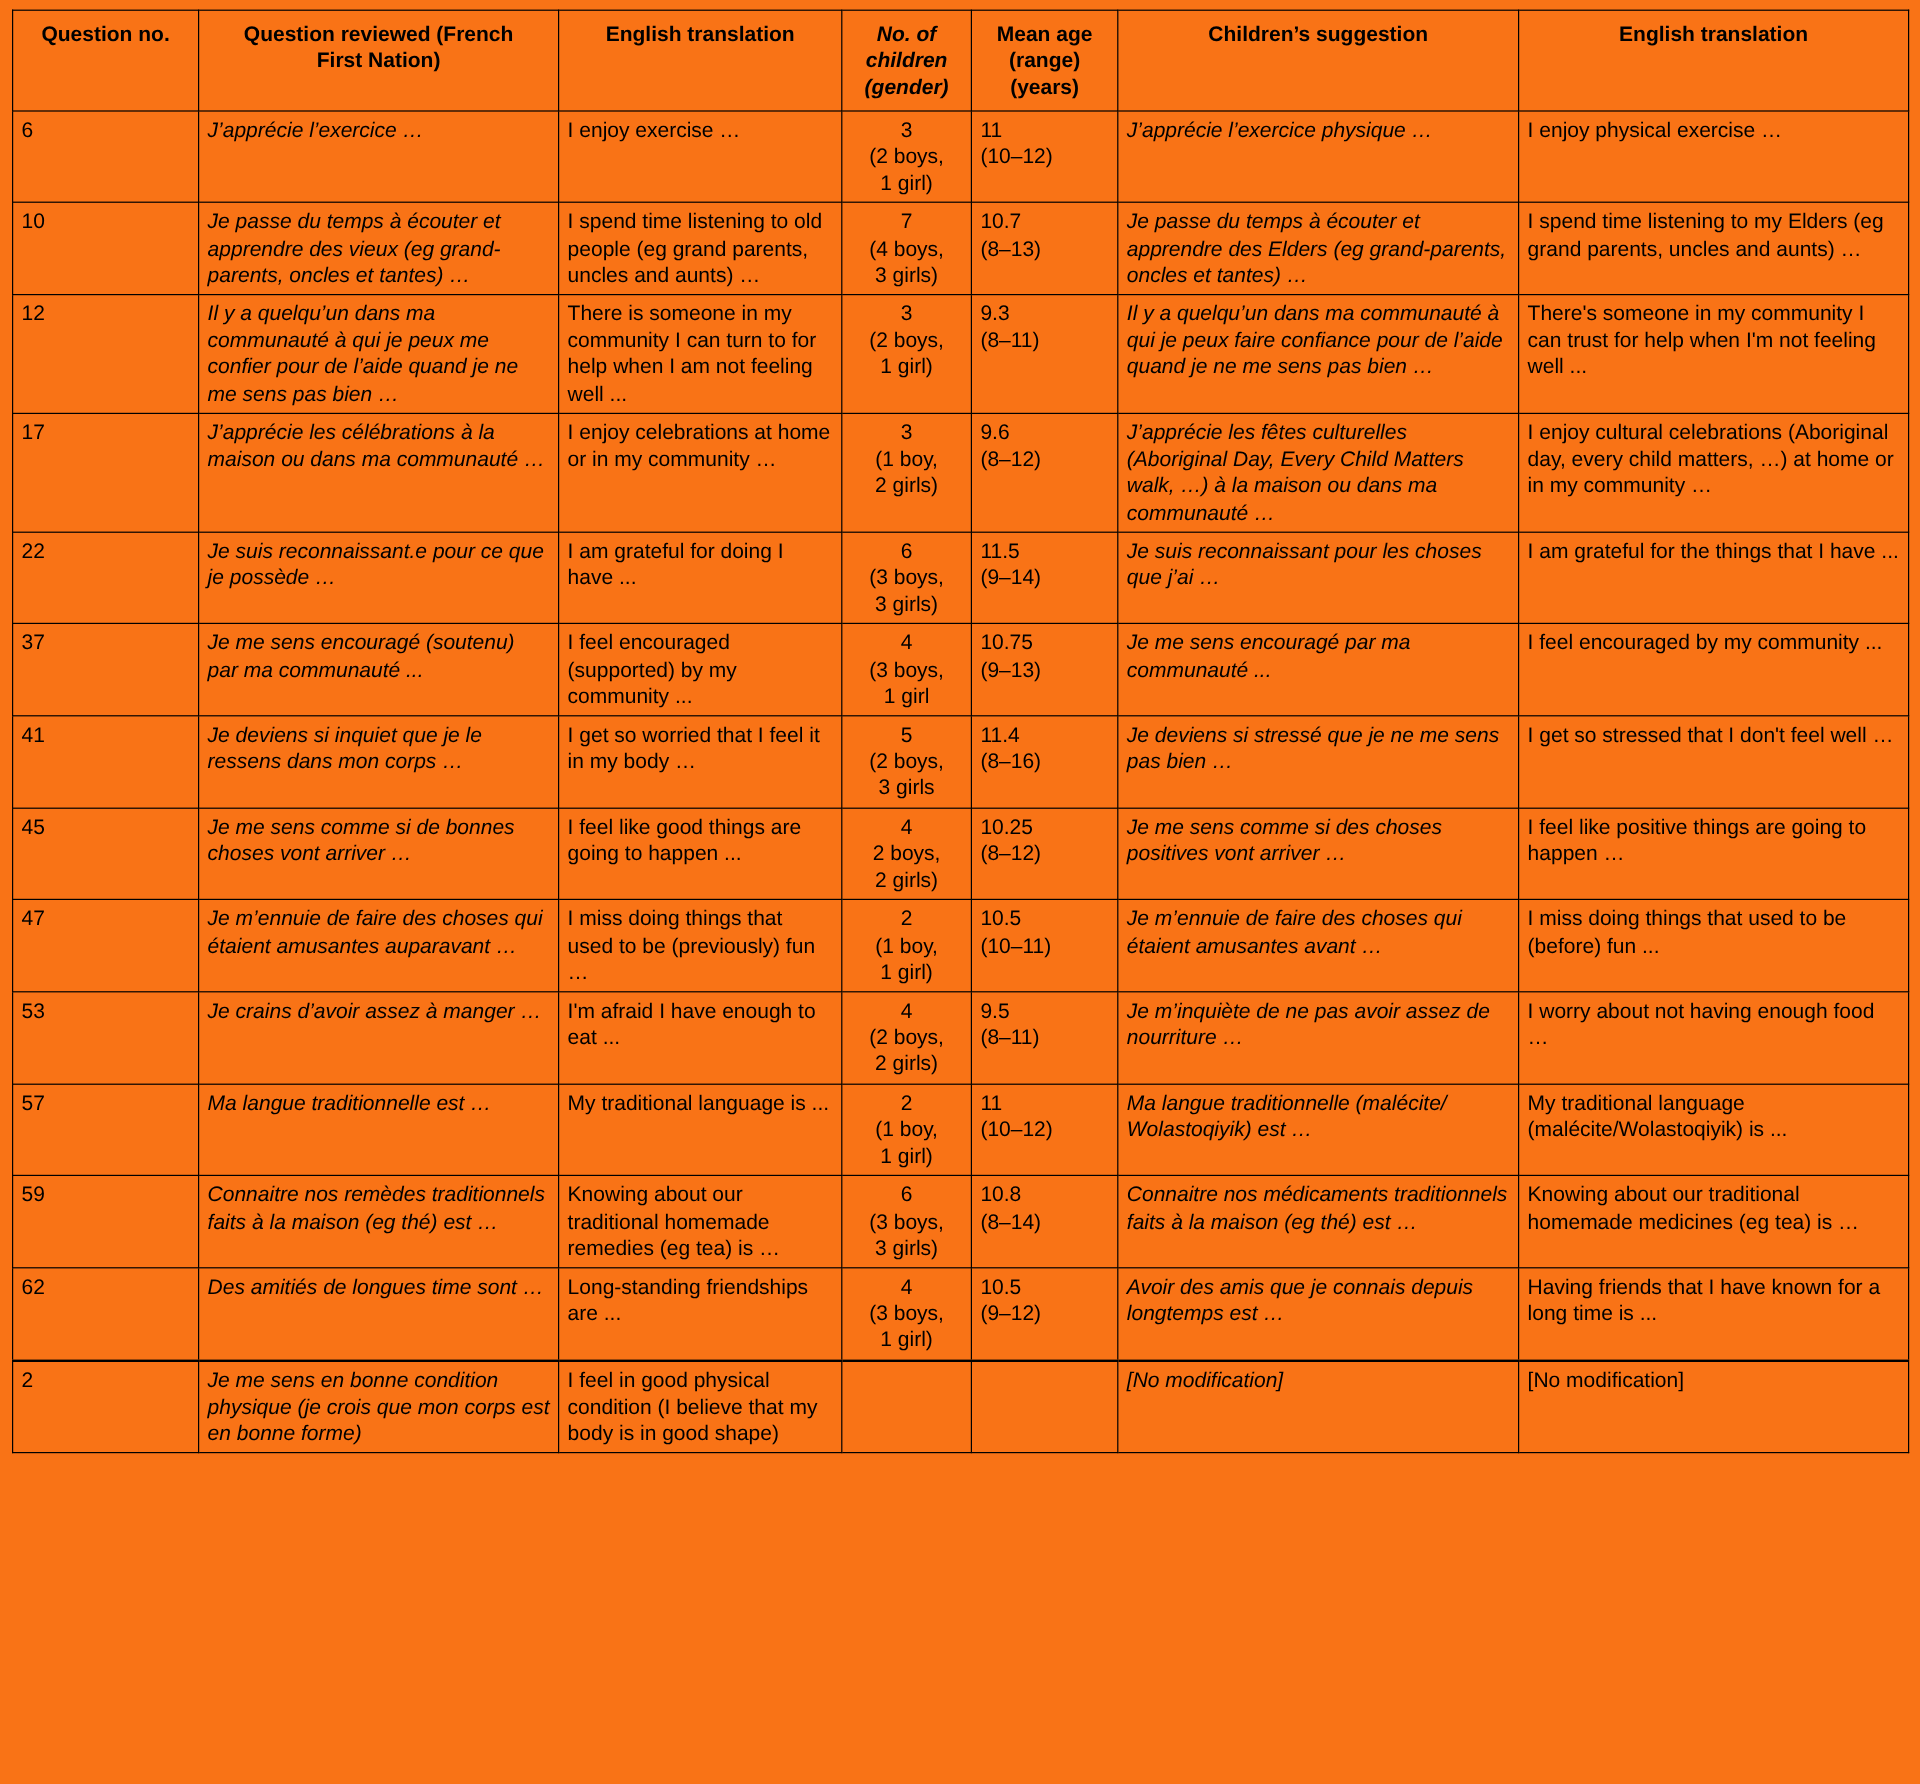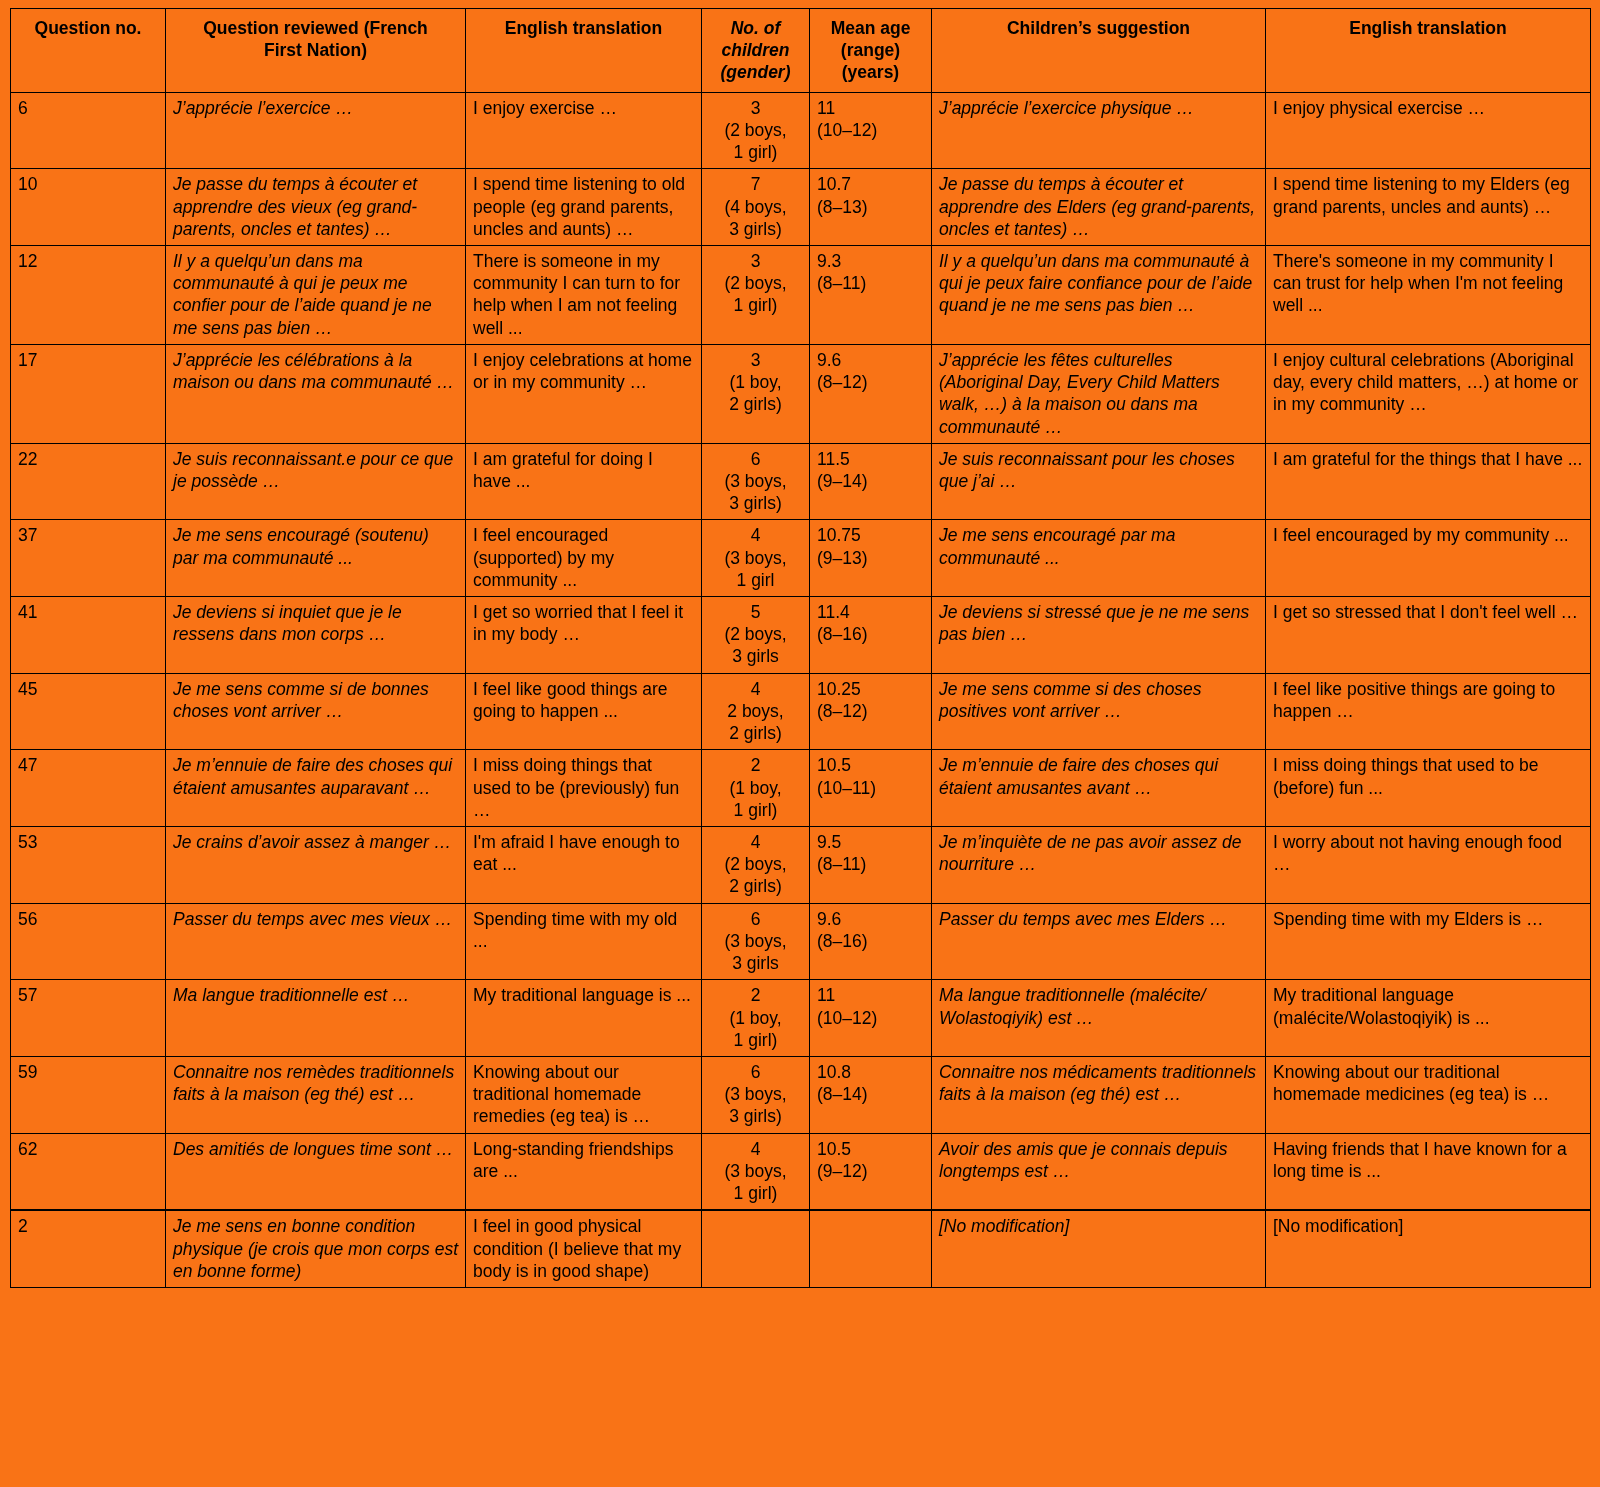--- a/index.html
+++ b/index.html
@@ -211,32 +211,20 @@
           <td class="c-en">I'm afraid I have enough to eat ...</td>
           <td class="c-num">4
 (2 boys,
 2 girls)</td>
           <td class="c-age">9.5
 (8–11)</td>
           <td class="c-fr">Je m’inquiète de ne pas avoir assez de nourriture …</td>
           <td class="c-en">I worry about not having enough food …</td>
         </tr>
         <tr>
-          <td class="c-qno">56</td>
-          <td class="c-fr">Passer du temps avec mes vieux …</td>
-          <td class="c-en">Spending time with my old ...</td>
-          <td class="c-num">6
-(3 boys,
-3 girls</td>
-          <td class="c-age">9.6
-(8–16)</td>
-          <td class="c-fr">Passer du temps avec mes Elders …</td>
-          <td class="c-en">Spending time with my Elders is …</td>
-        </tr>
-        <tr>
           <td class="c-qno">57</td>
           <td class="c-fr">Ma langue traditionnelle est …</td>
           <td class="c-en">My traditional language is ...</td>
           <td class="c-num">2
 (1 boy,
 1 girl)</td>
           <td class="c-age">11
 (10–12)</td>
           <td class="c-fr">Ma langue traditionnelle (malécite/ Wolastoqiyik) est …</td>
           <td class="c-en">My traditional language (malécite/Wolastoqiyik) is ...</td>

